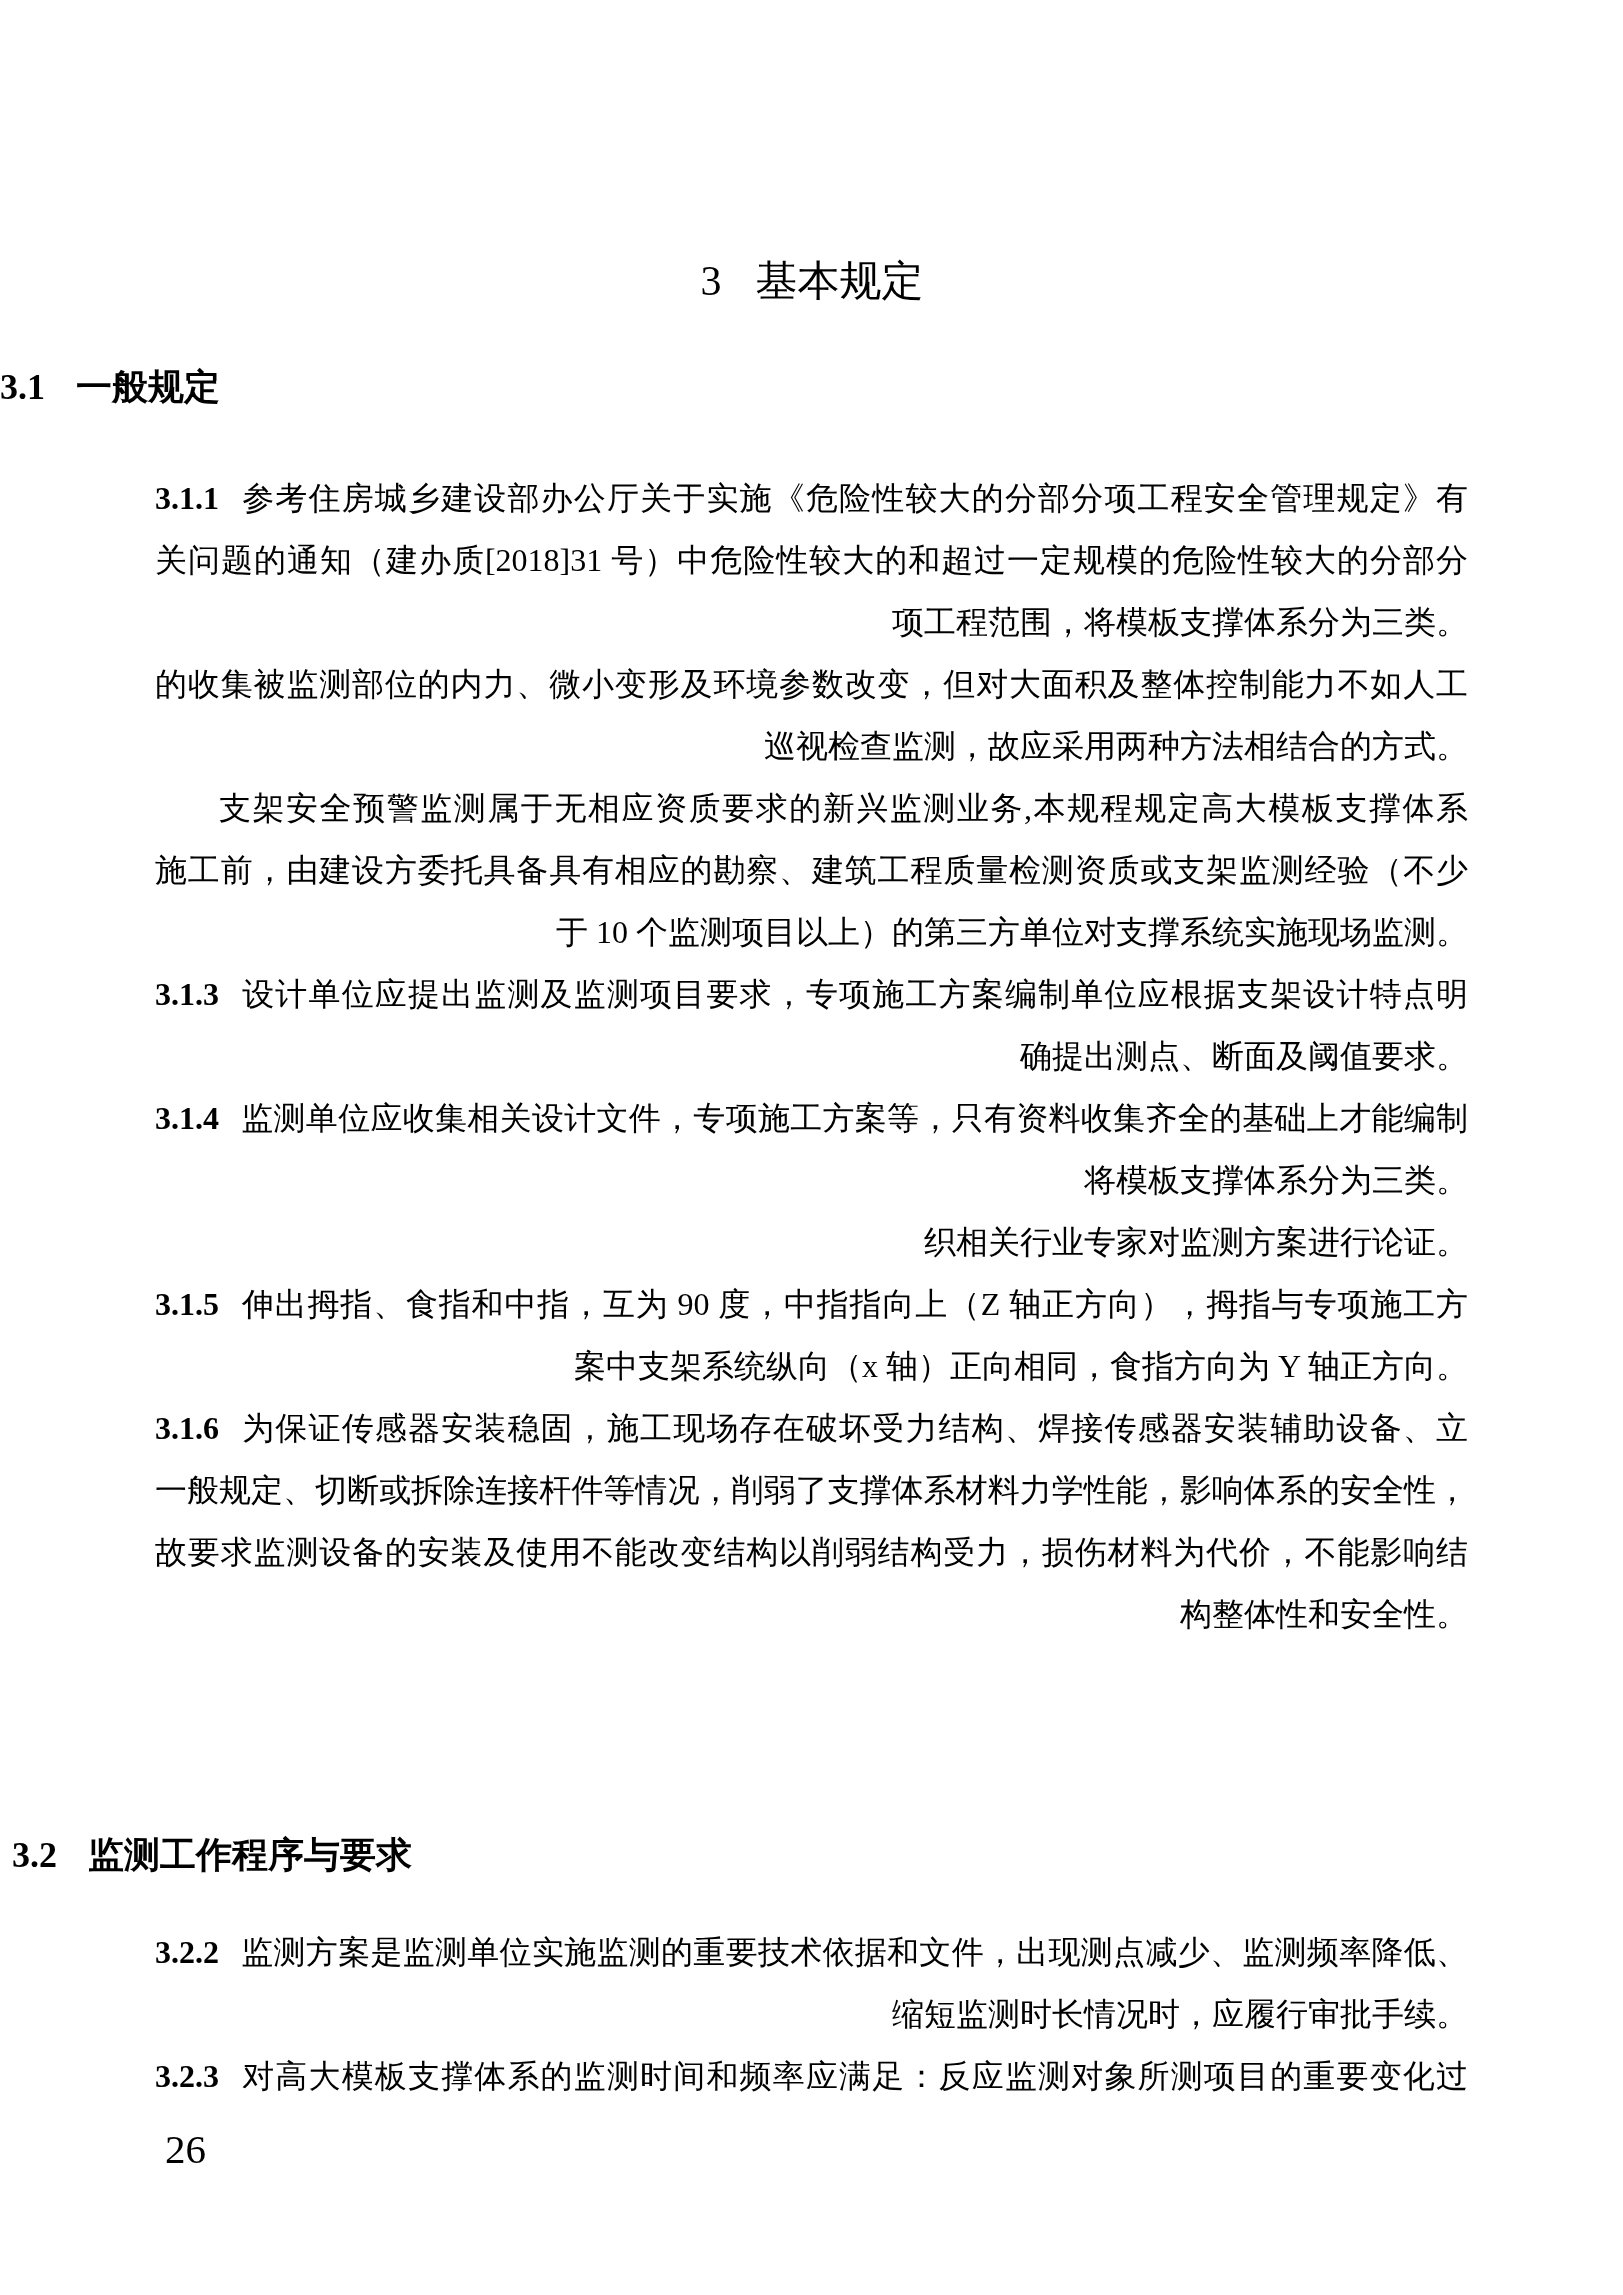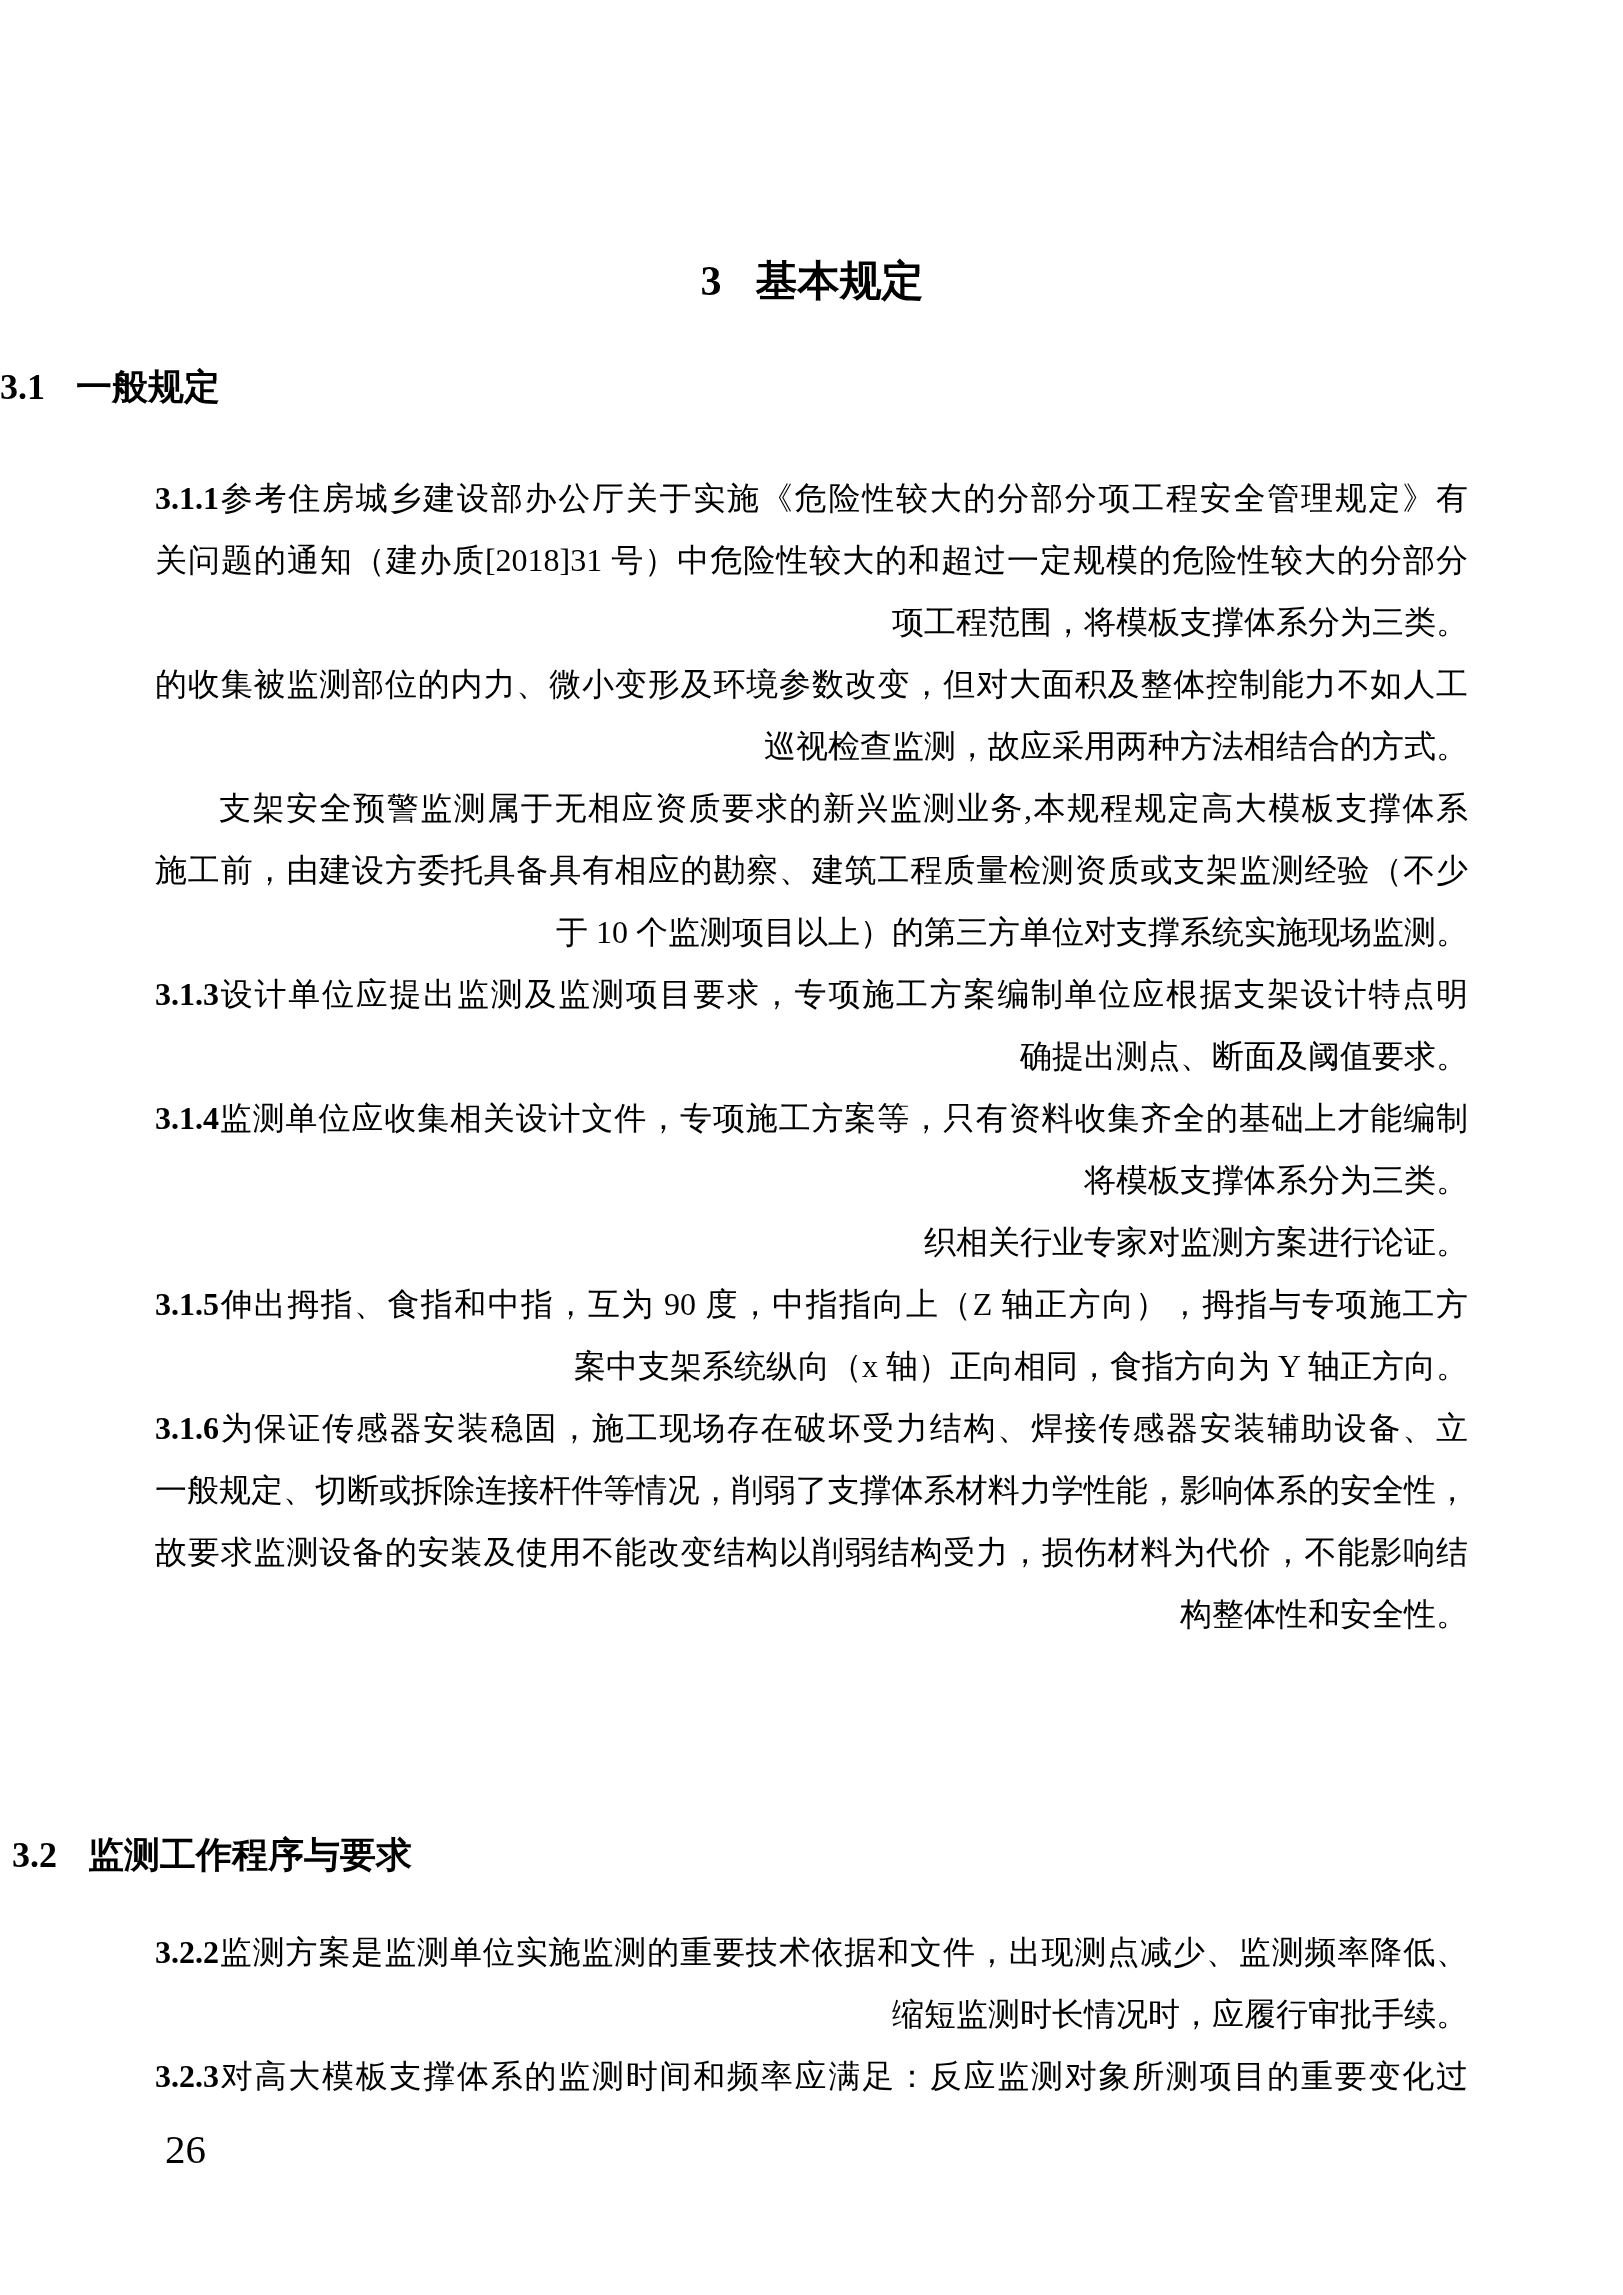--- a/index.html
+++ b/index.html
@@ -12,21 +12,21 @@
     color: #000000;
     overflow: hidden;
   }
   .h1 {
     position: absolute;
     left: 0; width: 100%;
     top: 259px;
     height: 44px;
     line-height: 44px;
     font-size: 42px;
-    font-weight: bold;
+    font-weight: normal;
     text-align: center;
     white-space: nowrap;
   }
   .h1 .hnum { margin-right: 34px; }
   .h2 {
     position: absolute;
     left: 0; width: 100%;
     height: 38px;
     line-height: 38px;
     font-size: 36px;
@@ -49,21 +49,21 @@
     line-height: 62px;
     font-size: 32px;
     text-align: right;
     overflow: hidden;
   }
   .line.just {
     text-align: justify;
     text-align-last: justify;
   }
   .line.findent { text-indent: 64px; }
-  .plabel { font-weight: bold; }
+  .plabel { font-weight: bold; margin-right: 22px; }
   .page-number {
     position: absolute;
     left: 165px;
     top: 2130px;
     height: 39px;
     line-height: 39px;
     font-size: 41px;
   }
 </style>
 </head>

